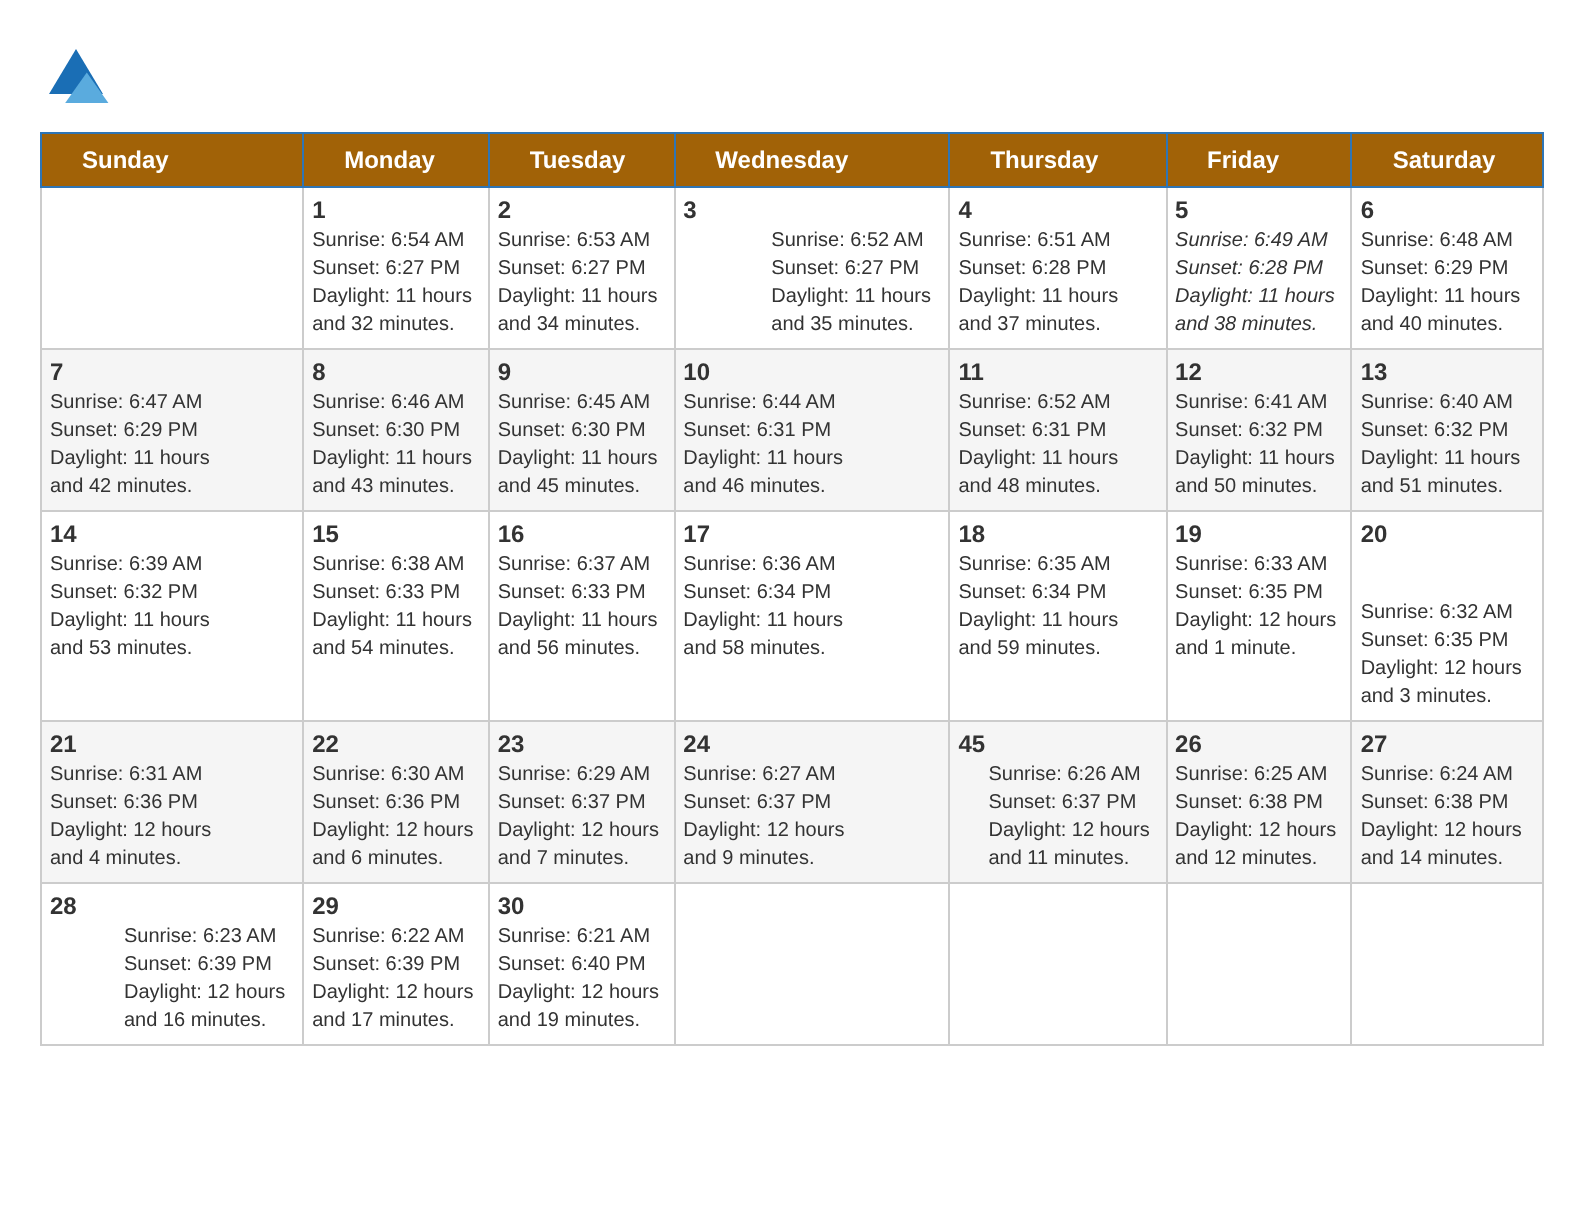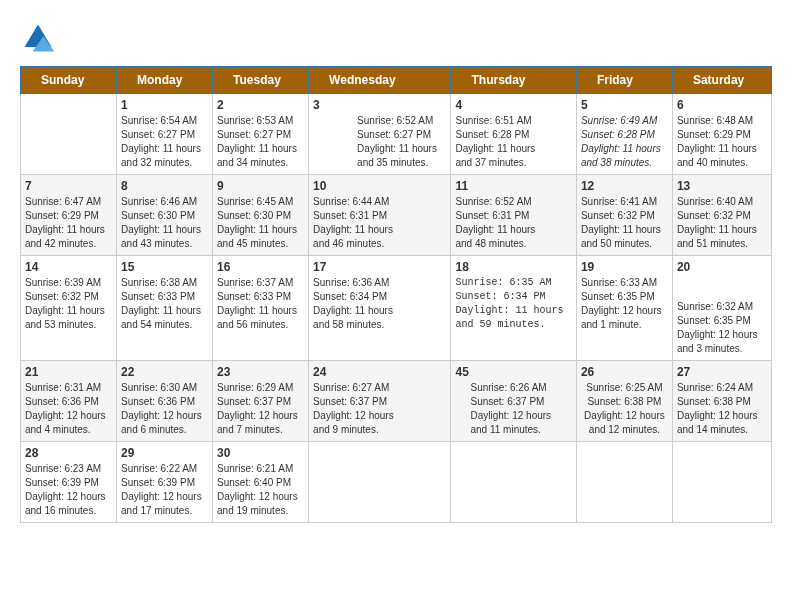--- a/index.html
+++ b/index.html
@@ -243,21 +243,21 @@
         </td>
         <td>
           <span class="day-num">17</span>
           <div class="day-info" style="white-space: pre-line;">Sunrise: 6:36 AM
 Sunset: 6:34 PM
 Daylight: 11 hours
 and 58 minutes.</div>
         </td>
         <td>
           <span class="day-num">18</span>
-          <div class="day-info" style="white-space: pre-line; font-family: Liberation Mono, monospace;">Sunrise: 6:35 AM
+          <div class="day-info" style="white-space: pre-line;">Sunrise: 6:35 AM
 Sunset: 6:34 PM
 Daylight: 11 hours
 and 59 minutes.</div>
         </td>
         <td>
           <span class="day-num">19</span>
           <div class="day-info" style="white-space: pre-line;">Sunrise: 6:33 AM
 Sunset: 6:35 PM
 Daylight: 12 hours
 and 1 minute.</div>
@@ -301,37 +301,37 @@
         </td>
         <td>
           <span class="day-num">45</span>
           <div class="day-info" style="white-space: pre-line; margin-left: 15px;">Sunrise: 6:26 AM
 Sunset: 6:37 PM
 Daylight: 12 hours
 and 11 minutes.</div>
         </td>
         <td>
           <span class="day-num">26</span>
-          <div class="day-info" style="white-space: pre-line; text-align: center;">Sunrise: 6:25 AM
+          <div class="day-info" style="white-space: pre-line;">Sunrise: 6:25 AM
 Sunset: 6:38 PM
 Daylight: 12 hours
 and 12 minutes.</div>
         </td>
         <td>
           <span class="day-num">27</span>
           <div class="day-info" style="white-space: pre-line;">Sunrise: 6:24 AM
 Sunset: 6:38 PM
 Daylight: 12 hours
 and 14 minutes.</div>
         </td>
       </tr>
       <tr>
         <td>
           <span class="day-num">28</span>
-          <div class="day-info" style="white-space: pre-line;">Sunrise: 6:23 AM
+          <div class="day-info" style="white-space: pre-line; margin-left: 37px;">Sunrise: 6:23 AM
 Sunset: 6:39 PM
 Daylight: 12 hours
 and 16 minutes.</div>
         </td>
         <td>
           <span class="day-num">29</span>
           <div class="day-info" style="white-space: pre-line;">Sunrise: 6:22 AM
 Sunset: 6:39 PM
 Daylight: 12 hours
 and 17 minutes.</div>

